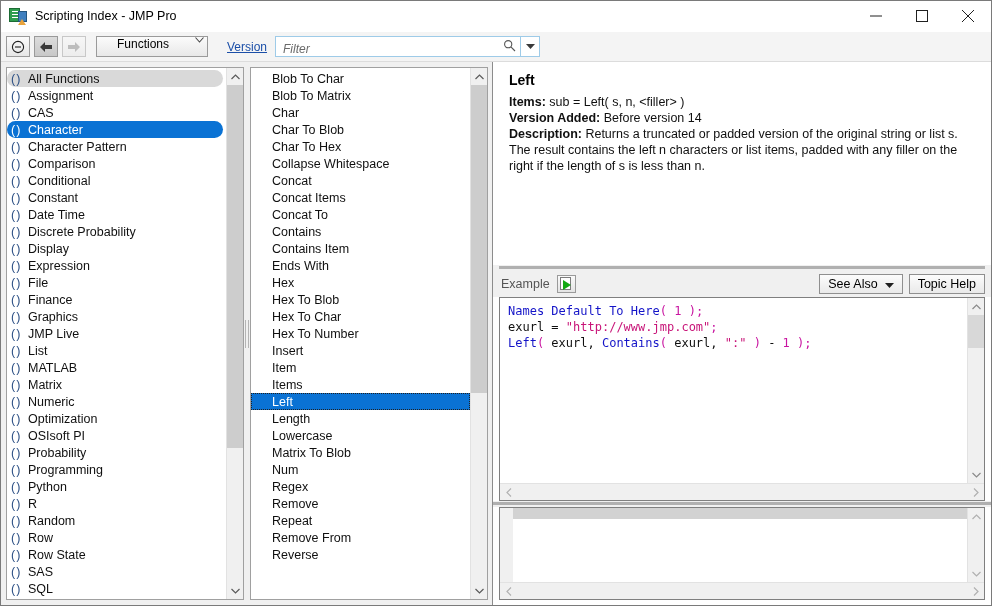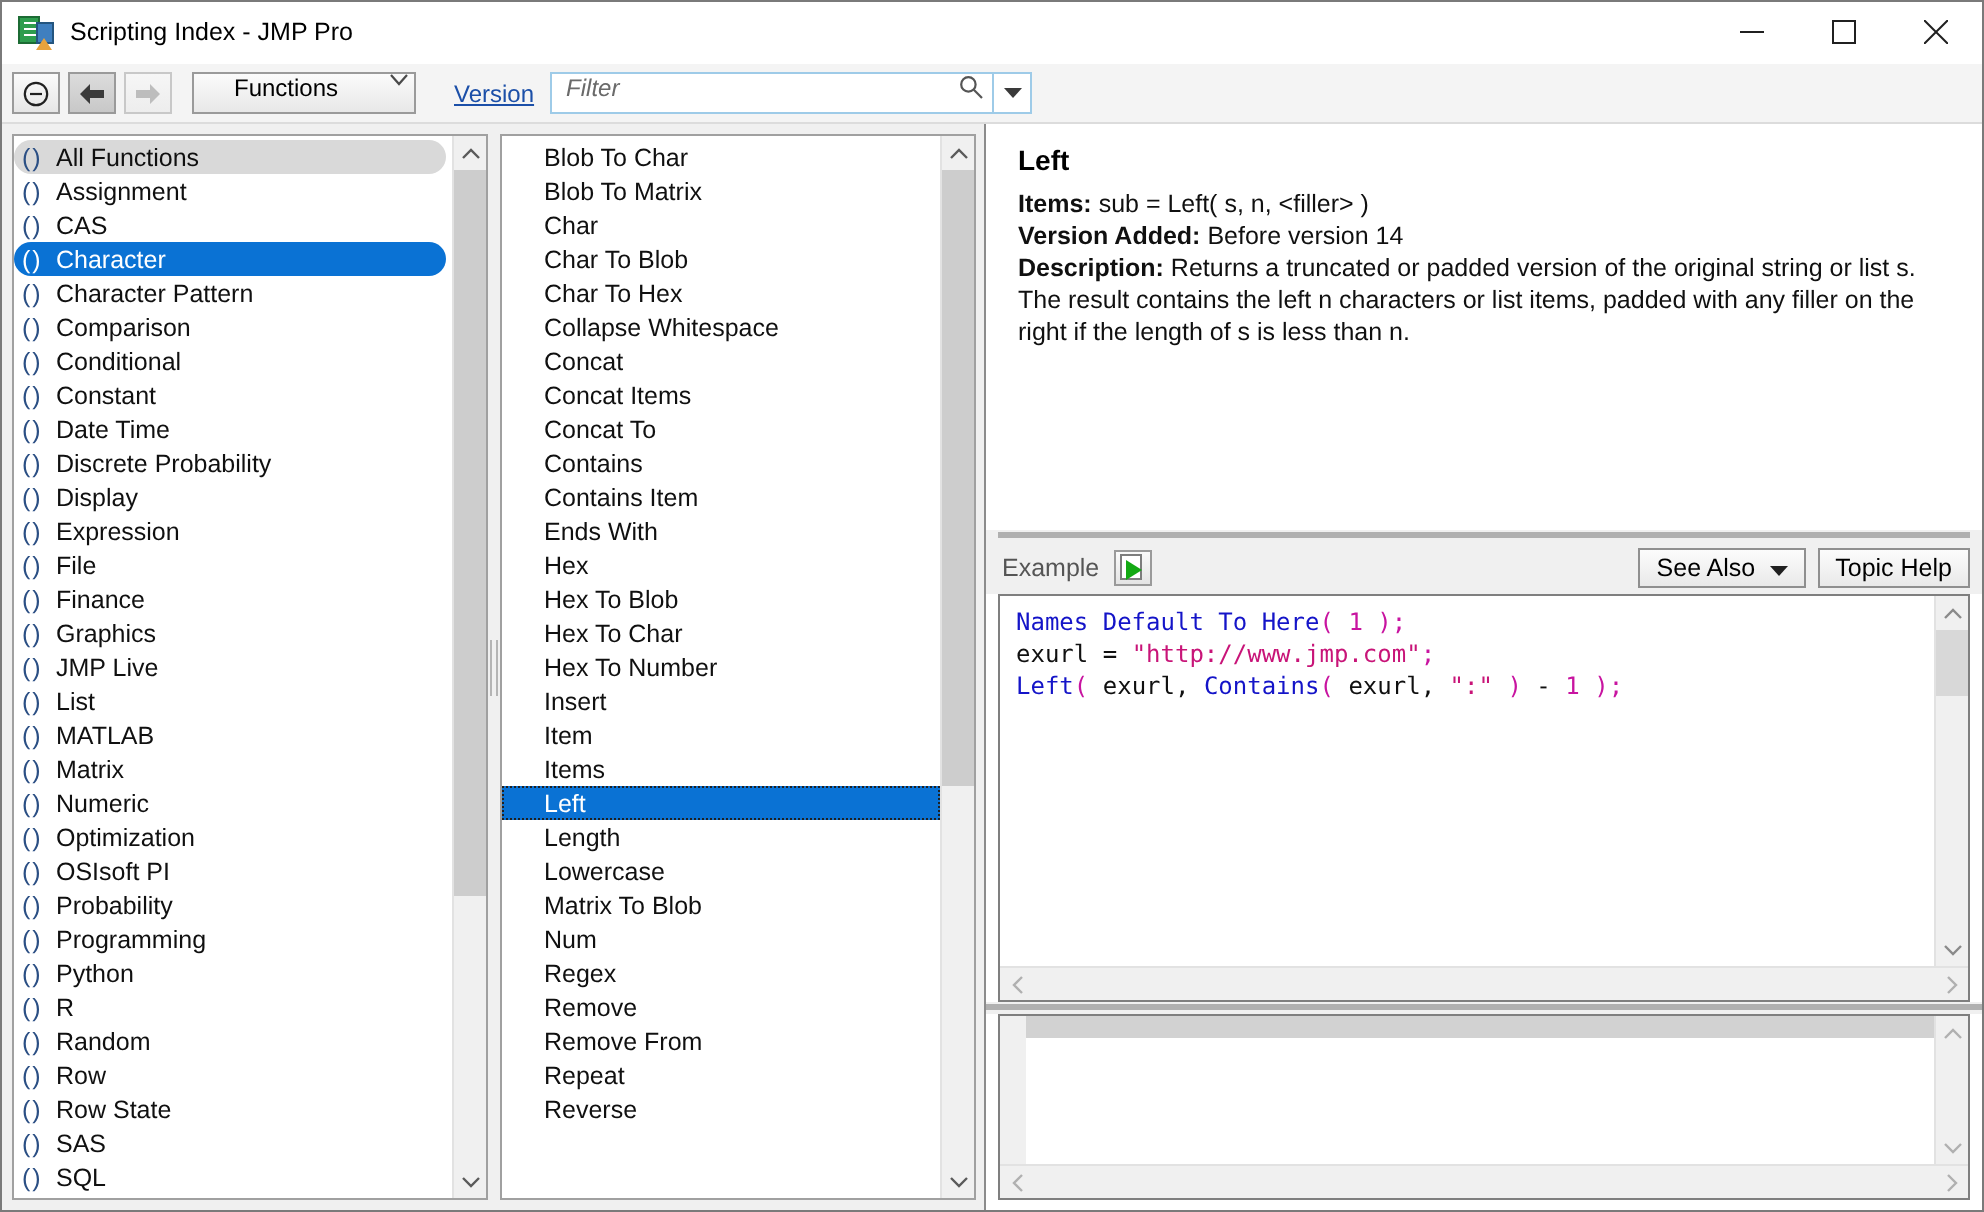--- a/index.html
+++ b/index.html
@@ -134,25 +134,25 @@
     margin-right: 8px;
     flex: 0 0 auto;
     cursor: pointer;
   }
   #filter-wrap {
     display: flex;
     align-items: stretch;
     flex: 0 0 auto;
   }
   #filter-box {
-    width: 222px; height: 21px;
+    width: 246px; height: 21px;
     box-sizing: border-box;
     border: 1px solid #9ecbe8;
     background: #ffffff;
-    display: flex; align-items: flex-start;
+    display: flex; align-items: flex-end;
     padding: 0 4px 0 7px;
   }
   #filter-input {
     flex: 1 1 auto;
     border: none; outline: none;
     font-family: "Liberation Sans", sans-serif;
     font-size: 12px;
     font-style: italic;
     color: #606060;
     background: transparent;
@@ -715,24 +715,24 @@
           <div class="row indent">
             <span>Num</span>
           </div>
           <div class="row indent">
             <span>Regex</span>
           </div>
           <div class="row indent">
             <span>Remove</span>
           </div>
           <div class="row indent">
+            <span>Repeat</span>
+          </div>
+          <div class="row indent">
             <span>Remove From</span>
-          </div>
-          <div class="row indent">
-            <span>Repeat</span>
           </div>
           <div class="row indent">
             <span>Reverse</span>
           </div>
         </div>
       <div class="vscroll">
         <div class="arrow">
           <svg width="9" height="6" viewBox="0 0 9 6">
               <path d="M0.5,5 L4.5,1 L8.5,5" fill="none" stroke="#5a5a5a" stroke-width="1.2"></path>
             </svg>

